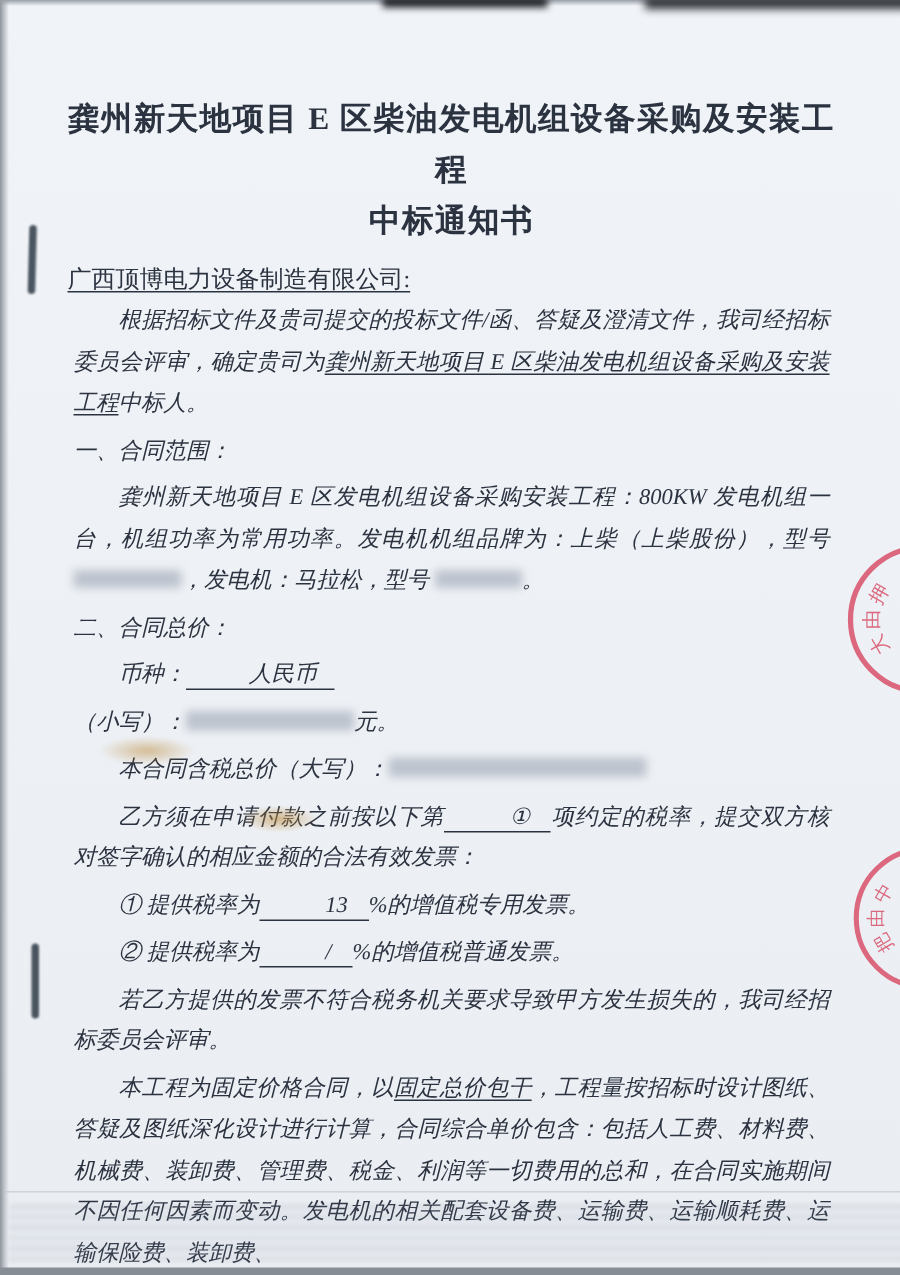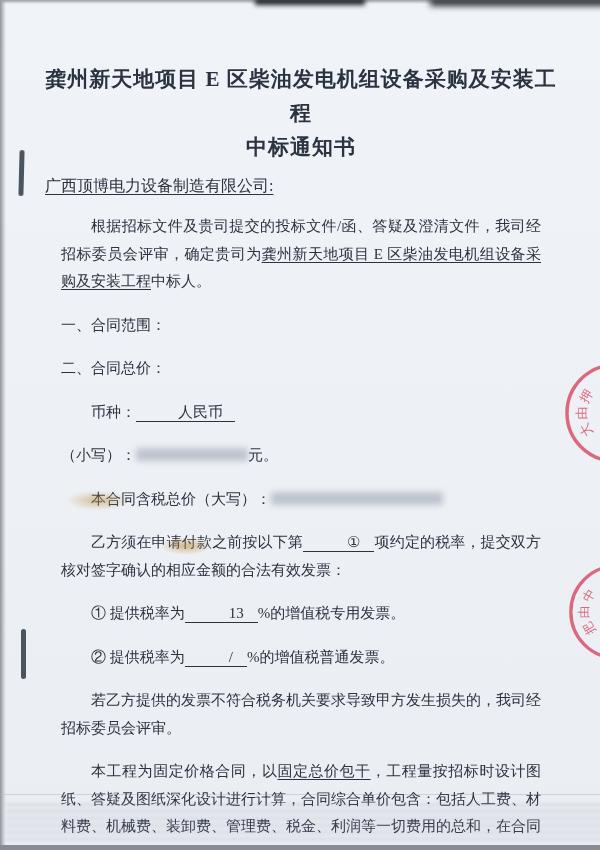--- a/index.html
+++ b/index.html
@@ -39,21 +39,21 @@
   
   .stamp { position:absolute; color:#d9566e; opacity:.88; }
   .stamp svg { display:block; }
   .stamp1 { left:563px; top:361px; }
   .stamp2 { left:567px; top:562px; }
   
   .content { position:absolute; left:45px; top:62px; width:512px; }
   .title { font-size:21px; font-weight:700; text-align:center; line-height:34px; letter-spacing:1px; margin:0; }
   .recipient { margin:12px 0 0 0; font-size:16px; font-weight:400;
                text-decoration:underline; text-underline-offset:3px; }
-  p.body { margin:16px; font-size:15px; line-height:27.5px; text-align:justify; }
+  p.body { margin:4px; font-size:15px; line-height:27.5px; text-align:justify;font-style:italic; }
   .indent { text-indent:30px; }
   .mt { margin-top:2px; }
   .u { text-decoration:underline; text-underline-offset:3px; }
   .blank { display:inline-block; border-bottom:1px solid currentColor; padding:0 14px; line-height:17px; }
   .fill  { display:inline-block; border-bottom:1px solid currentColor; padding:0 12px; min-width:48px; text-align:center; line-height:17px; }
   .redact { display:inline-block; height:12px; border-radius:2px; background:#97a0b0;
             filter:blur(3px); opacity:.55; transform:translateY(1px); }
   .r-engine { width:72px; } .r-alt { width:58px; }
   .r-words { width:172px; height:13px; } .r-figs { width:112px; height:13px; }
   .page-number { margin-top:16px; text-align:center; font-size:12.5px; letter-spacing:1px; }
@@ -67,20 +67,21 @@
     <h1 class="title"><span>龚州新天地项目 E 区柴油发电机组设备采购及安装工程</span><br>
       <span>中标通知书</span></h1>
 
     <p class="recipient">广西顶博电力设备制造有限公司:</p>
 
     <p class="body indent mt"><span>根据招标文件及贵司提交的投标文件/函、答疑及澄清文件，我司经招标委员会评审，确定贵司为</span><span class="u">龚州新天地项目 E 区柴油发电机组设备采购及安装工程</span><span>中标人。</span></p>
 
 
     <p class="body">一、合同范围：</p>
 
+    <p class="body indent"><span>龚州新天地项目 E 区发电机组设备采购安装工程：800KW 发电机组一台，机组功率为常用功率。发电机机组品牌为：上柴（上柴股份），型号 </span><span class="redact r-engine"></span><span>，发电机：马拉松，型号 </span><span class="redact r-alt"></span><span>。</span></p>
 
     <p class="body">二、合同总价：</p>
 
     <p class="body indent"><span>币种：</span><span class="fill">人民币</span></p>
 
     <p class="body"><span>（小写）：</span><span class="redact r-figs"></span><span>元。</span></p>
 
     <p class="body indent"><span>本合同含税总价（大写）：</span><span class="redact r-words"></span></p>
 
     <p class="body indent"><span>乙方须在申请付款之前按以下第</span><span class="blank">①</span><span>项约定的税率，提交双方核对签字确认的相应金额的合法有效发票：</span></p>

